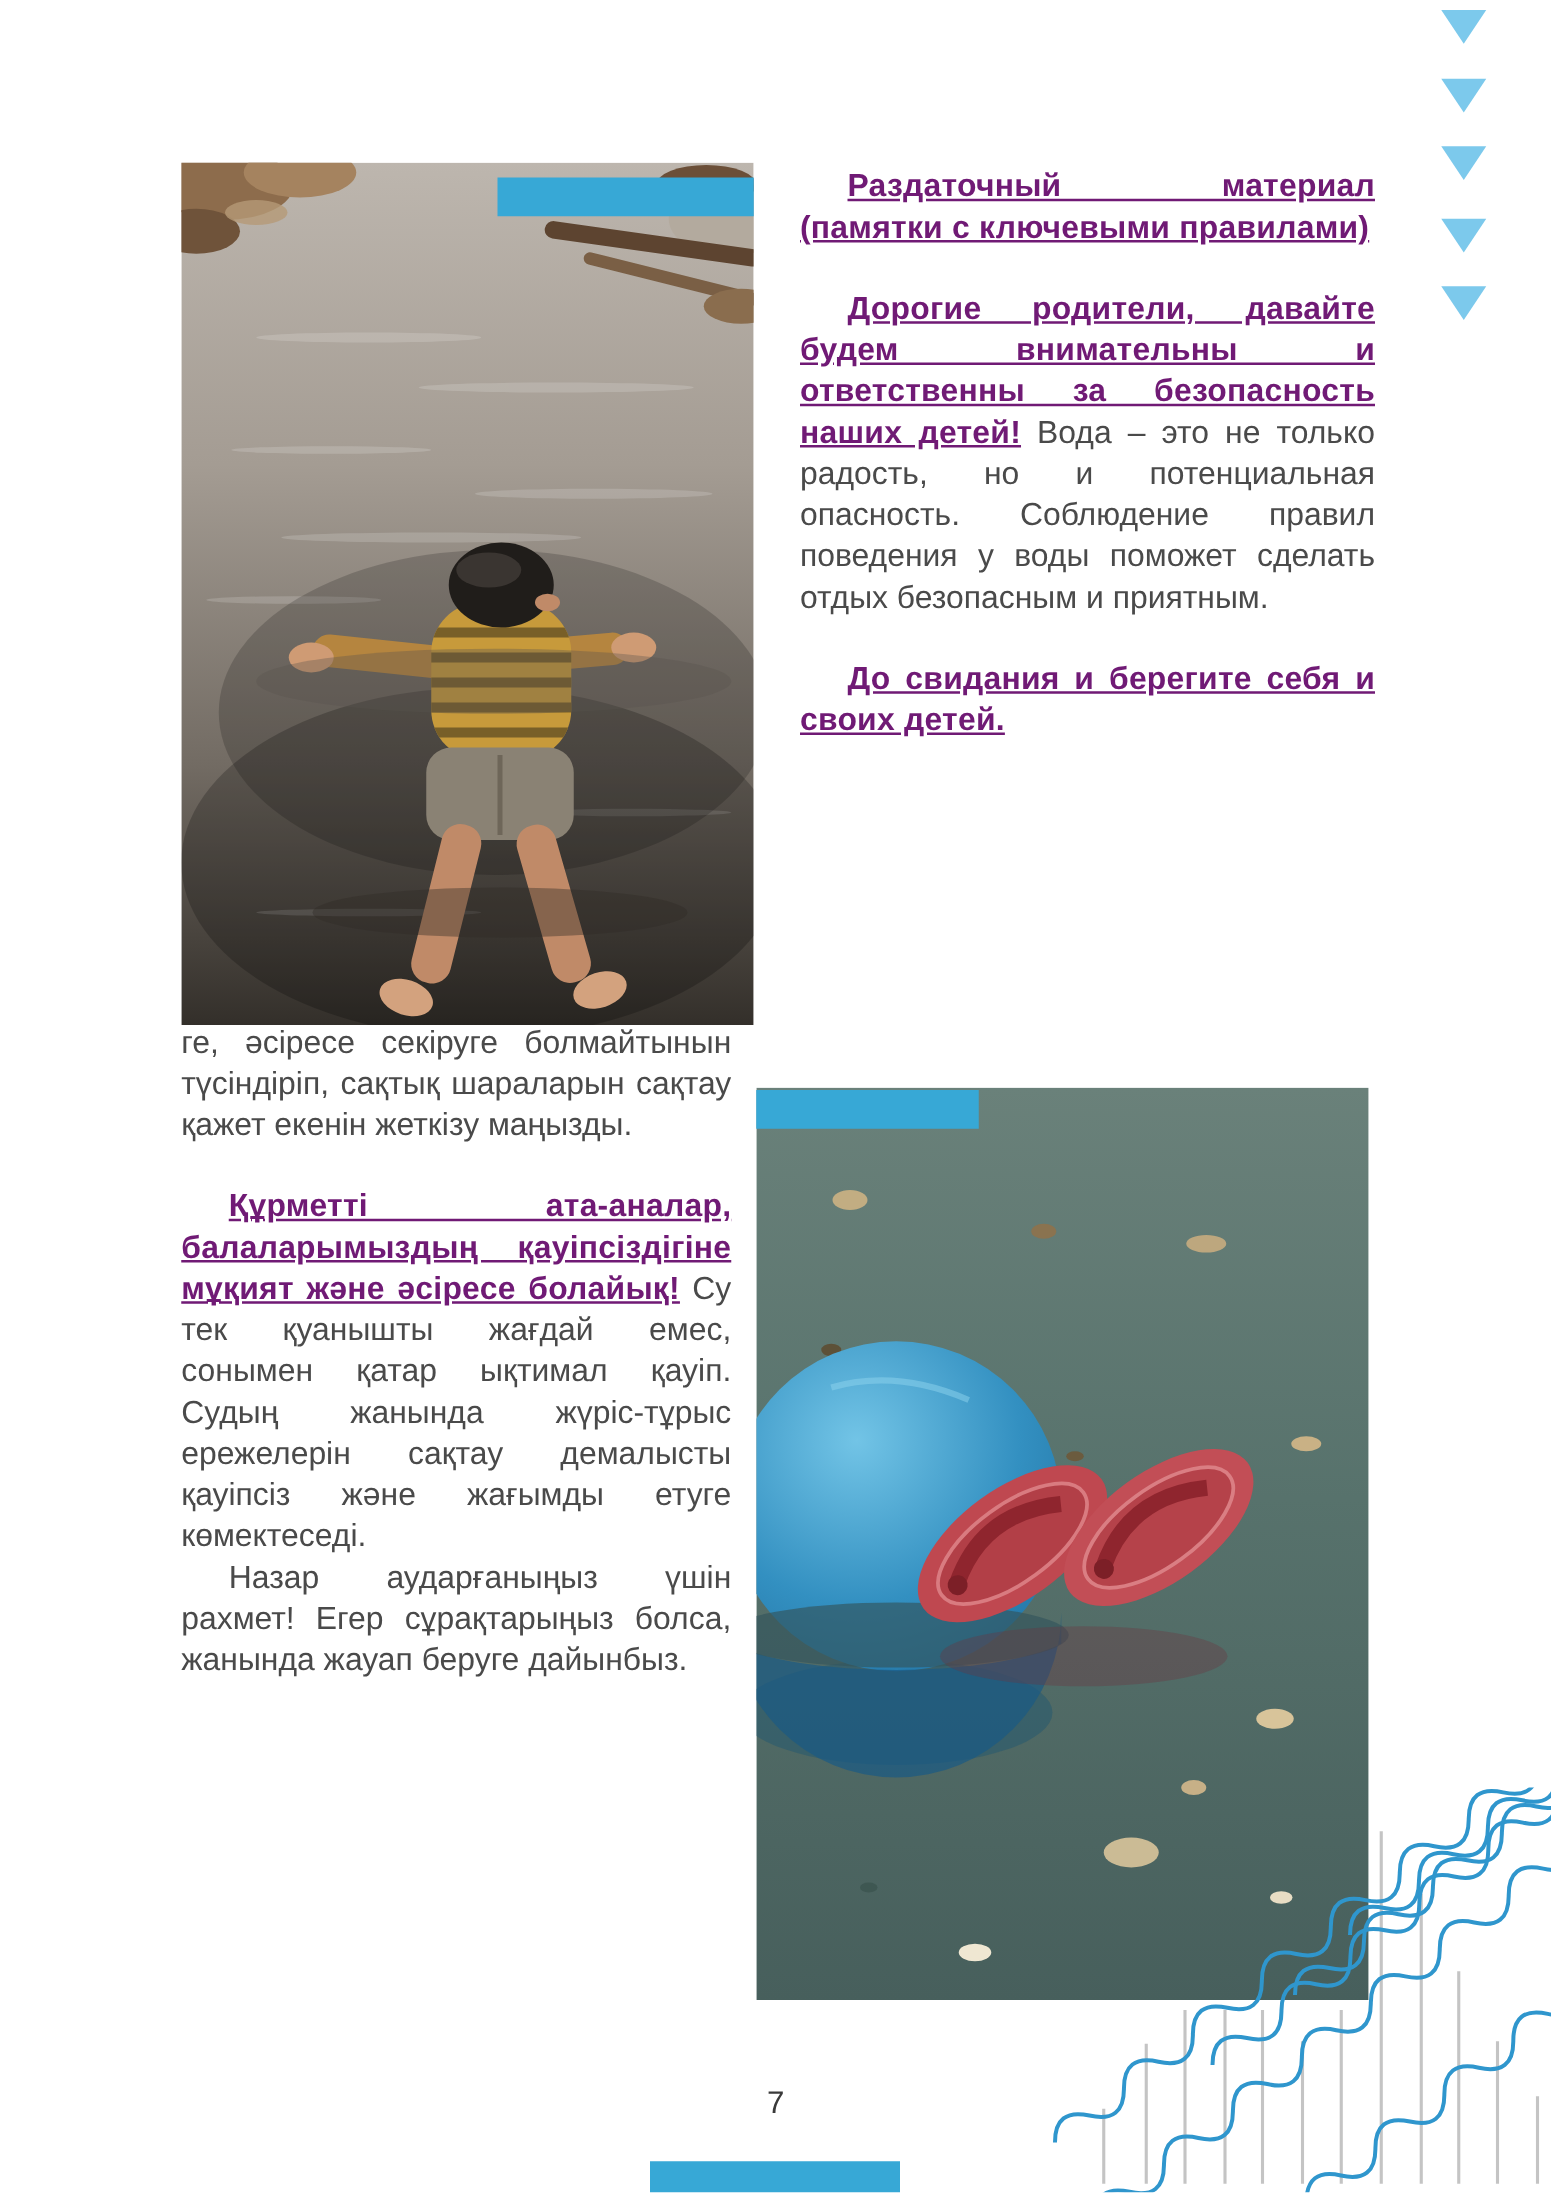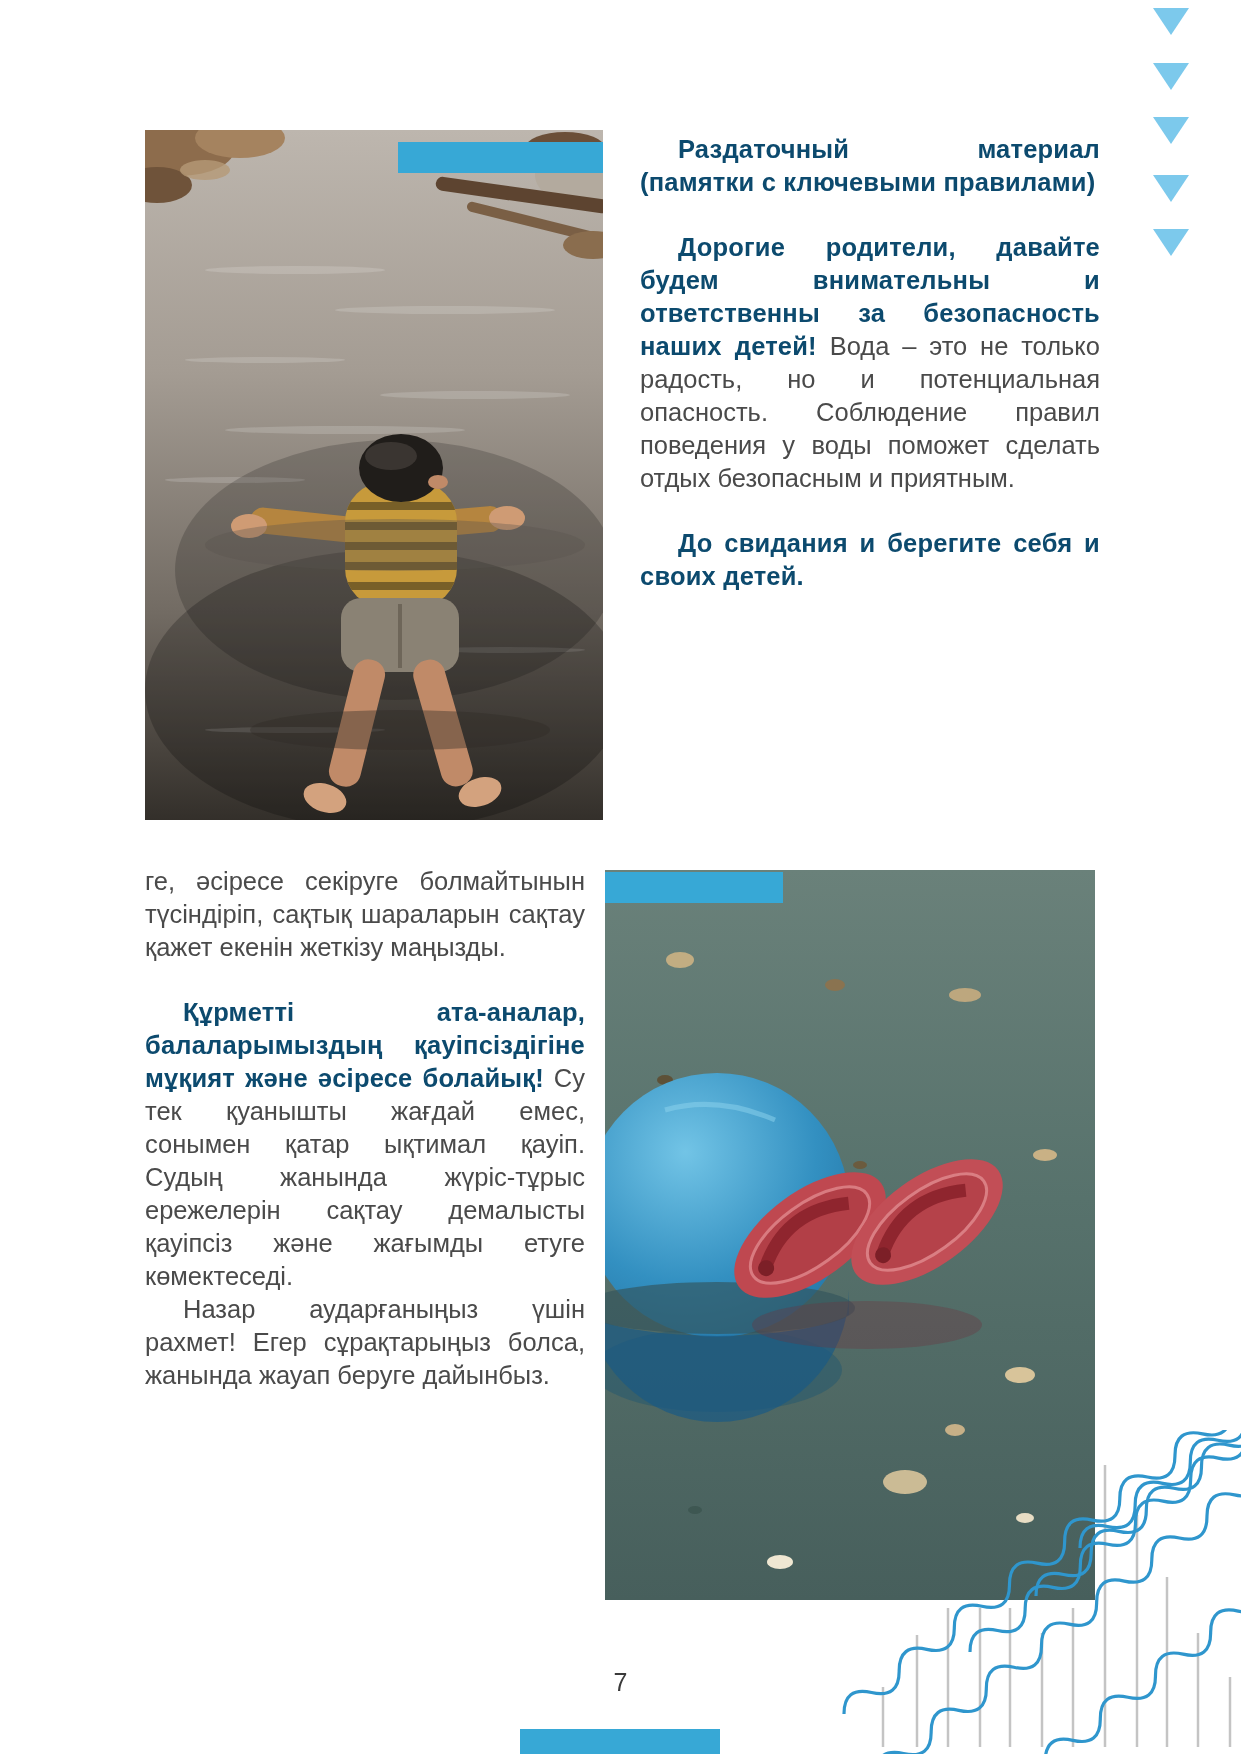--- a/index.html
+++ b/index.html
@@ -12,21 +12,21 @@
   .col{
     position:absolute;
     text-align:justify;
     color:#4a4a4a;
     font-size:25.5px;
     line-height:33px;
   }
   .col p{margin:0;text-indent:38px;}
   .col p.noindent{text-indent:0;}
   .col p.gap{margin-top:32px;}
-  .b{font-weight:bold;color:#0c4a6e;letter-spacing:.2px;}
+  .b{font-weight:bold;color:#701a75;letter-spacing:.2px;text-decoration:underline;}
   
   .photo{position:absolute;overflow:hidden;}
   .photo svg{display:block;width:100%;height:100%;}
   
   .bar{position:absolute;background:#37a8d6;}
   
   .pagenum{
     position:absolute;left:0;top:1668px;width:1241px;
     text-align:center;font-size:25px;color:#3a3a3a;
   }
@@ -119,21 +119,21 @@
 </div>
 
 <div class="bar" style="left:398px;top:142px;width:205px;height:31px;"></div>
 
 <div class="col" lang="ru" style="left:640px;top:133px;width:460px;">
   <p><span class="b">Раздаточный материал (памятки с ключевыми правилами)</span></p>
   <p class="gap"><span class="b">Дорогие родители, давайте будем внимательны и ответственны за безопасность наших детей!</span><span> Вода – это не только радость, но и потенциальная опасность. Соблюдение правил поведения у воды поможет сделать отдых безопасным и приятным.</span></p>
   <p class="gap"><span class="b">До свидания и берегите себя и своих детей.</span></p>
 </div>
 
-<div class="col" lang="kk" style="left:145px;top:865px;width:440px;">
+<div class="col" lang="kk" style="left:145px;top:818px;width:440px;">
   <p class="noindent"><span>ге,  әсіресе секіруге болмайтынын түсіндіріп, сақтық шараларын сақтау қажет екенін  жеткізу маңызды.</span></p>
   <p class="gap"><span class="b">Құрметті ата-аналар, балаларымыздың қауіпсіздігіне мұқият және әсіресе болайық!</span><span> Су тек қуанышты жағдай емес, сонымен қатар ықтимал қауіп. Судың жанында жүріс-тұрыс ережелерін сақтау демалысты қауіпсіз және жағымды етуге көмектеседі.</span></p>
   <p><span>Назар аударғаныңыз үшін рахмет! Егер сұрақтарыңыз болса, жанында жауап беруге дайынбыз.</span></p>
 </div>
 
 <div class="photo" style="left:605px;top:870px;width:490px;height:730px;" aria-label="Синий мяч и красные шлёпанцы плавают на поверхности воды">
   <svg viewBox="0 0 490 730" preserveAspectRatio="none">
     <defs>
       <linearGradient id="pondg" x1="0" y1="0" x2="0" y2="1">
         <stop offset="0" stop-color="#6a817a"></stop>

